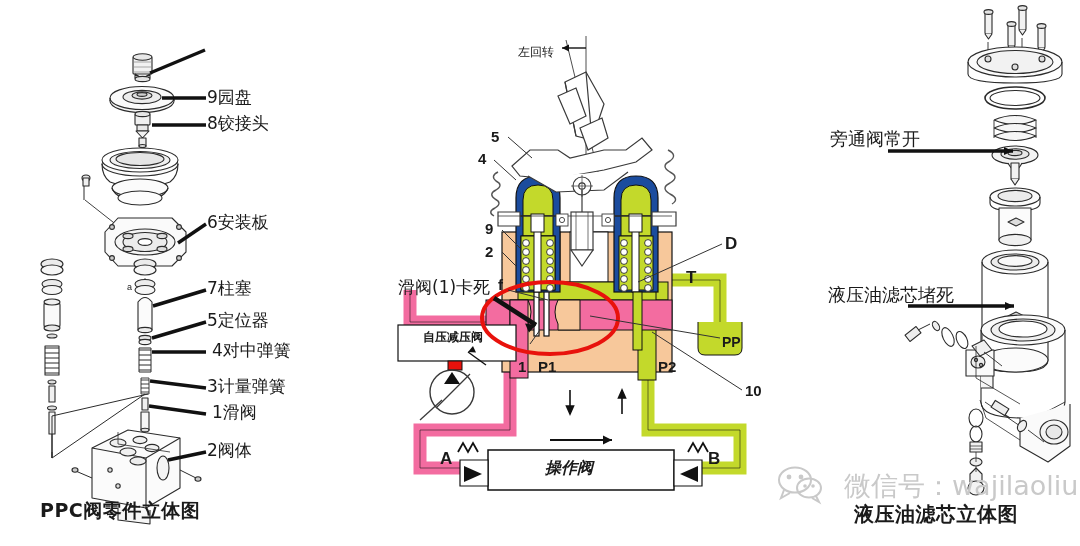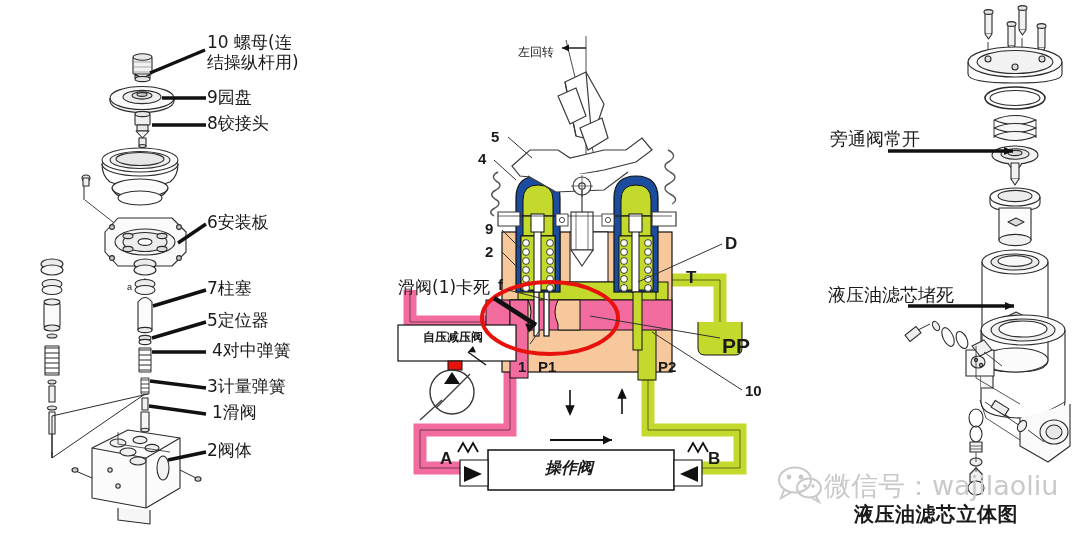--- a/index.html
+++ b/index.html
@@ -9,21 +9,21 @@
   #panel-left{left:0;width:390px;}
   #panel-center{left:390px;width:390px;}
   #panel-right{left:780px;width:300px;}
   svg{display:block;position:absolute;top:0;left:0;overflow:visible;}
   .lbl{position:absolute;white-space:nowrap;line-height:1.15;}
   .cn{font-family:"DejaVu Sans","Liberation Sans",sans-serif;}
   .bold{font-weight:bold;}
   .title{font-weight:bold;font-size:19px;letter-spacing:0.5px;}
   .num{font-weight:bold;font-size:15px;}
   .watermark{position:absolute;color:#c9c9c9;font-size:27px;white-space:nowrap;
-             font-family:"DejaVu Sans","Liberation Sans",sans-serif;}
+             font-family:"DejaVu Sans","Liberation Sans",sans-serif;margin-left:20px;}
 </style>
 </head>
 <body>
 
 <div class="panel" id="panel-left">
 
   <svg width="390" height="546" viewBox="0 0 390 546">
     <g fill="none" stroke="#2b2b2b" stroke-width="1.1" stroke-linejoin="round">
 
       <g>
@@ -177,36 +177,33 @@
       <path d="M178 243 L206 224"></path>
       <path d="M153 306 L206 290"></path>
       <path d="M152 338 L206 322"></path>
       <path d="M152 352 L206 352"></path>
       <path d="M150 381 L206 388"></path>
       <path d="M149 406 L206 414"></path>
       <path d="M168 460 L206 452"></path>
     </g>
   </svg>
 
-  <div class="lbl cn" style="left:207px;top:33px;font-size:17px;">
-    <span>10  螺母(连</span><br>
-    <span>结操纵杆用)</span>
-  </div>
   <div class="lbl cn" style="left:207px;top:88px;font-size:17px;">9园盘</div>
   <div class="lbl cn" style="left:207px;top:114px;font-size:17px;">8铰接头</div>
   <div class="lbl cn" style="left:207px;top:213px;font-size:17px;">6安装板</div>
   <div class="lbl cn" style="left:207px;top:279px;font-size:17px;">7柱塞</div>
   <div class="lbl cn" style="left:207px;top:311px;font-size:17px;text-align:center;">5定位器</div>
   <div class="lbl cn" style="left:212px;top:341px;font-size:17px;">4对中弹簧</div>
   <div class="lbl cn" style="left:207px;top:377px;font-size:17px;">3计量弹簧</div>
   <div class="lbl cn" style="left:212px;top:403px;font-size:17px;">1滑阀</div>
   <div class="lbl cn" style="left:207px;top:441px;font-size:17px;">2阀体</div>
 
   <div class="lbl" style="left:127px;top:282px;font-size:9px;">a</div>
 
+  <div class="lbl cn title" style="left:40px;top:500px;">PPC阀零件立体图</div>
 </div>
 
 <div class="panel" id="panel-center">
   <svg width="390" height="546" viewBox="0 0 390 546">
 
     <g>
       <path d="M20 290 L20 322 L120 322 L120 300 L240 300 L240 330 L120 330 L120 430 L30 430 L30 468 L70 468" fill="none" stroke="#F36CA0" stroke-width="13"></path>
       <path d="M20 290 L20 322 L120 322 L120 300 L240 300 L240 330 L120 330 L120 430 L30 430 L30 468 L70 468" fill="none" stroke="#111" stroke-width="1" stroke-opacity="0.55"></path>
     </g>
 
@@ -405,21 +402,21 @@
   <div class="lbl num" style="left:101px;top:128px;">5</div>
   <div class="lbl num" style="left:88px;top:150px;">4</div>
   <div class="lbl num" style="left:95px;top:220px;">9</div>
   <div class="lbl num" style="left:95px;top:243px;">2</div>
   <div class="lbl num" style="left:128px;top:358px;">1</div>
   <div class="lbl num" style="left:355px;top:382px;">10</div>
 
   <div class="lbl num" style="left:108px;top:276px;">f</div>
   <div class="lbl num" style="left:335px;top:234px;font-size:17px;">D</div>
   <div class="lbl num" style="left:296px;top:268px;font-size:17px;">T</div>
-  <div class="lbl num" style="left:332px;top:334px;font-size:21px;">PP</div>
+  <div class="lbl num" style="left:332px;top:334px;font-size:14px;">PP</div>
   <div class="lbl num" style="left:148px;top:358px;">P1</div>
   <div class="lbl num" style="left:268px;top:358px;">P2</div>
   <div class="lbl num" style="left:50px;top:449px;font-size:17px;">A</div>
   <div class="lbl num" style="left:318px;top:449px;font-size:17px;">B</div>
 </div>
 
 <div class="panel" id="panel-right">
   <svg width="300" height="546" viewBox="0 0 300 546">
     <g fill="none" stroke="#2b2b2b" stroke-width="1.1" stroke-linejoin="round">
 

